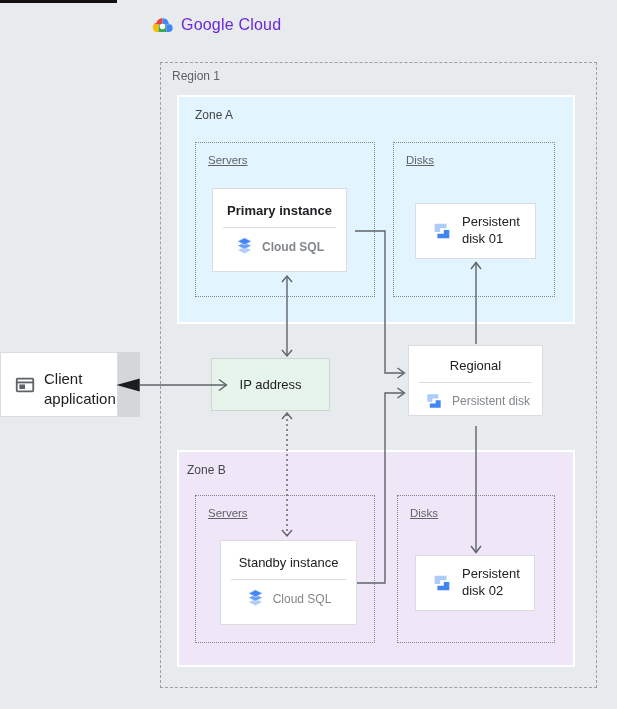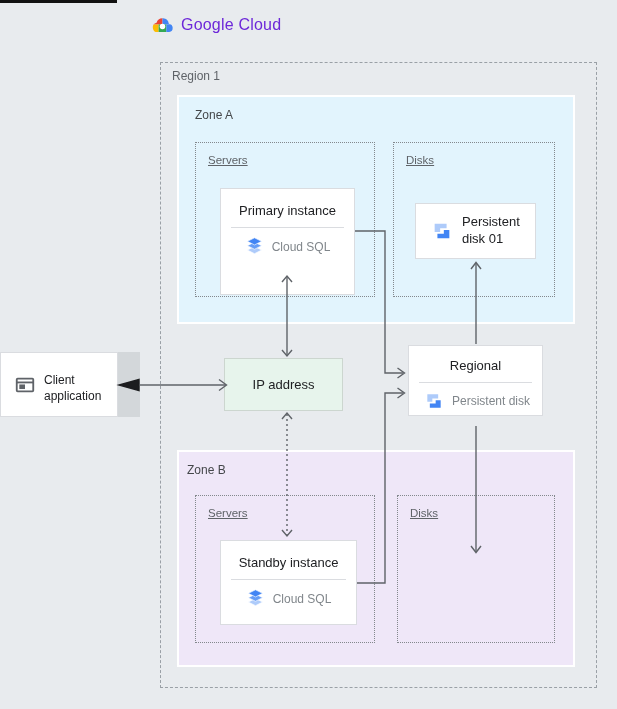--- a/index.html
+++ b/index.html
@@ -22,39 +22,39 @@
   .zone-b{left:179px;top:452px;width:394px;height:213px;background:var(--zone-b-fill,#efe7f8);}
   .zone-label{position:absolute;font-size:12px;color:#44474a;}
   .dotted-box{position:absolute;border:1px dotted #83888d;box-sizing:border-box;}
   .servers-a{left:195px;top:142px;width:180px;height:155px;}
   .disks-a{left:393px;top:142px;width:162px;height:155px;}
   .servers-b{left:195px;top:495px;width:180px;height:148px;}
   .disks-b{left:397px;top:495px;width:158px;height:148px;}
   .dotted-label{position:absolute;left:12px;top:11px;font-size:11.5px;color:#5f6368;text-decoration:underline;}
   .card{position:absolute;background:#fff;border:1px solid #dadce0;box-sizing:border-box;}
   .instance-card{display:flex;flex-direction:column;align-items:center;}
-  .card-primary{left:220px;top:188px;width:135px;height:107px;}
+  .card-primary{left:212px;top:188px;width:135px;height:84px;font-weight:bold;}
   .card-standby{left:220px;top:540px;width:137px;height:85px;}
   .card-regional{left:408px;top:345px;width:135px;height:71px;}
   .card-title{font-size:13px;color:#202124;margin-top:14px;}
   .card-divider{width:85%;border:none;border-top:1px solid #dadce0;margin:9px 0 0 0;}
   .card-subrow{display:flex;align-items:center;gap:8px;margin-top:8px;}
   .card-subtext{font-size:12px;color:#80868b;}
   .disk-card{display:flex;align-items:center;gap:9px;padding-left:15px;}
   .card-disk01{left:415px;top:203px;width:121px;height:56px;}
   .card-disk02{left:415px;top:555px;width:120px;height:56px;}
   .disk-text{font-size:13px;color:#202124;line-height:1.3;width:64px;}
   .ip-card{
-    left:224px;top:358px;width:119px;height:53px;
+    left:211px;top:358px;width:119px;height:53px;
     background:var(--ip-fill,#e7f4ec);border:1px solid #ccd6cf;
     display:flex;align-items:center;justify-content:center;
   }
   .ip-label{font-size:13px;color:#202124;}
   .client-card{left:0;top:352px;width:118px;height:65px;display:flex;align-items:center;gap:8px;padding-left:13px;}
-  .client-text{font-size:12px;color:#202124;line-height:1.3;width:70px;margin-top:8px;}
+  .client-text{font-size:15px;color:#202124;line-height:1.3;width:70px;margin-top:8px;}
   .client-shadow{position:absolute;left:118px;top:352px;width:22px;height:65px;background:#d3d7da;}
   .connectors{position:absolute;left:0;top:0;pointer-events:none;}
   .connectors path{stroke:var(--arrow,#5f6368);stroke-width:1.4;fill:none;}
   .connectors path.bold-head{fill:#1c1d1f;stroke:#1c1d1f;}
   .connectors path.dotline{stroke-dasharray:2,3;}
 </style>
 </head>
 <body>
 
 <div class="canvas">
@@ -132,20 +132,27 @@
     <div class="card-subrow">
       <svg width="19" height="21" viewBox="0 0 24 24">
         <path d="M12 12 L21 16.5 12 21 3 16.5Z" fill="#aecbfa" stroke="#fff" stroke-width="0.8"></path>
         <path d="M12 6.5 L21 11 12 15.5 3 11Z" fill="#669df6" stroke="#fff" stroke-width="0.8"></path>
         <path d="M12 1 L21 5.5 12 10 3 5.5Z" fill="#4285f4" stroke="#fff" stroke-width="0.8"></path>
       </svg>
       <span class="card-subtext">Cloud SQL</span>
     </div>
   </div>
 
+  <div class="card disk-card card-disk02">
+    <svg width="22" height="22" viewBox="0 0 24 24">
+      <path d="M4 4 h13 v5 h-7 v4 h-6 z" fill="#aecbfa"></path>
+      <path d="M20 20 h-13 v-5 h7 v-4 h6 z" fill="#4285f4"></path>
+    </svg>
+    <span class="disk-text">Persistent disk 02</span>
+  </div>
 
   <div class="card ip-card">
     <span class="ip-label">IP address</span>
   </div>
 
   <div class="card instance-card card-regional">
     <div class="card-title" style="margin-top:12px;">Regional</div>
     <hr class="card-divider">
     <div class="card-subrow" style="align-self:flex-start;margin-left:15px;">
       <svg width="20" height="20" viewBox="0 0 24 24">

